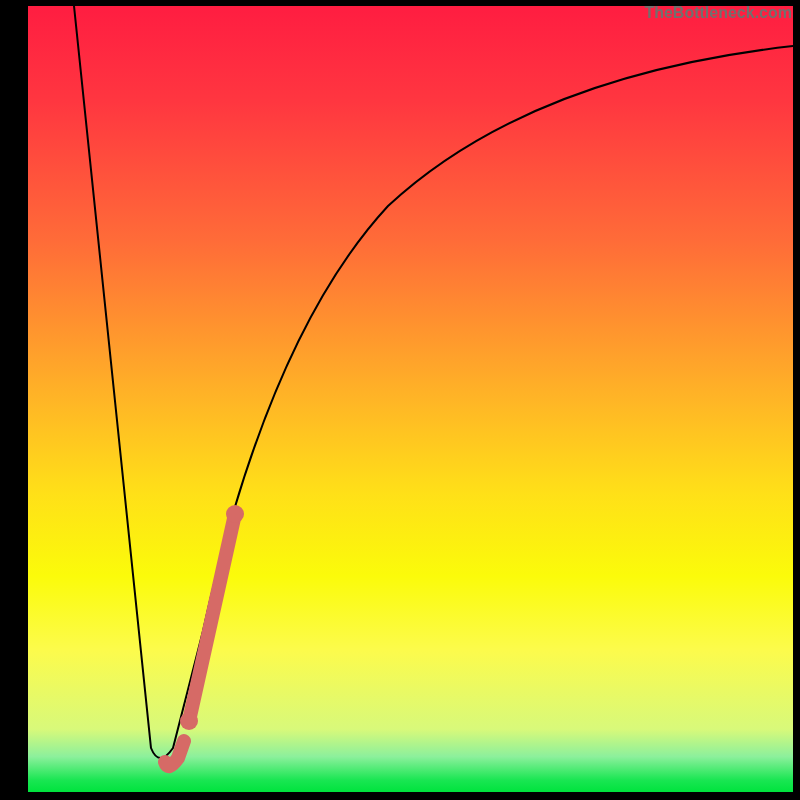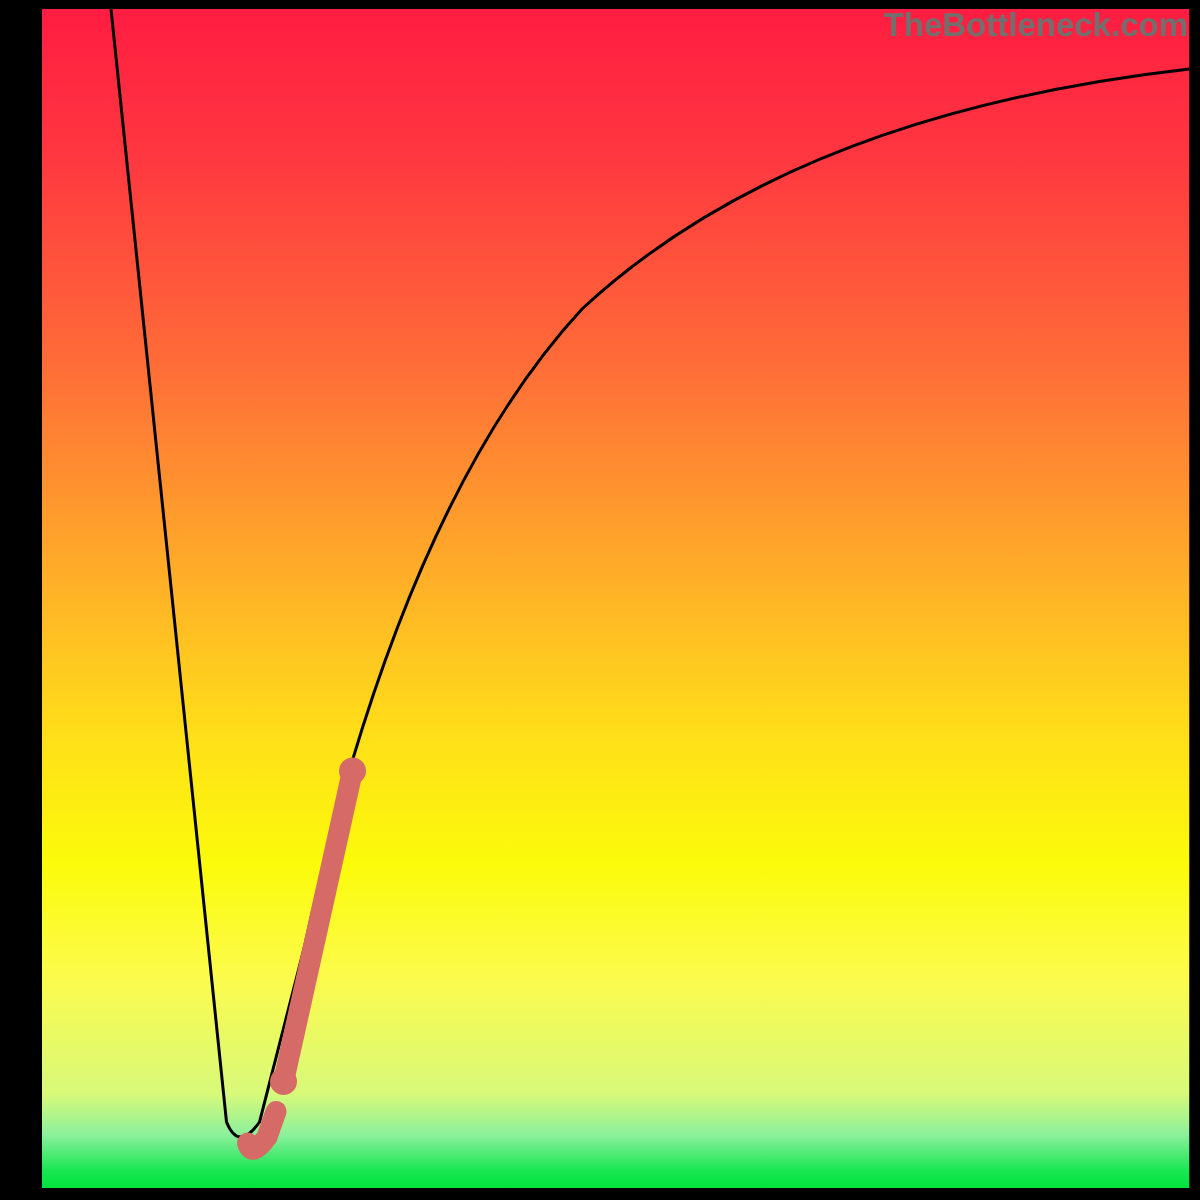--- a/index.html
+++ b/index.html
@@ -53,14 +53,14 @@
           </linearGradient>
         </defs>
         <rect x="0" y="0" width="765" height="786" fill="url(#bg-grad)"></rect>
         <path d="M 46 0 L 123 742 Q 131 762 145 742 L 175 625 Q 240 330 360 200 Q 500 70 765 40" fill="none" stroke="#000000" stroke-width="2" stroke-linecap="round"></path>
         <line x1="161" y1="715" x2="207" y2="508" stroke="#d66a66" stroke-width="14" stroke-linecap="round"></line>
         <circle cx="161" cy="715" r="9" fill="#d66a66"></circle>
         <circle cx="207" cy="508" r="9" fill="#d66a66"></circle>
         <path d="M 137 756 Q 140 766 150 752 L 156 735" fill="none" stroke="#d66a66" stroke-width="14" stroke-linecap="round"></path>
       </svg>
     </div>
-  <div class="source-label" id="source-label" style="right: 8px; top: 4px; font-size: 22px;">TheBottleneck.com</div>
+  <div class="source-label" id="source-label" style="right: 8px; top: 4px; font-size: 16px;">TheBottleneck.com</div>
 </div>
 
 </body></html>

